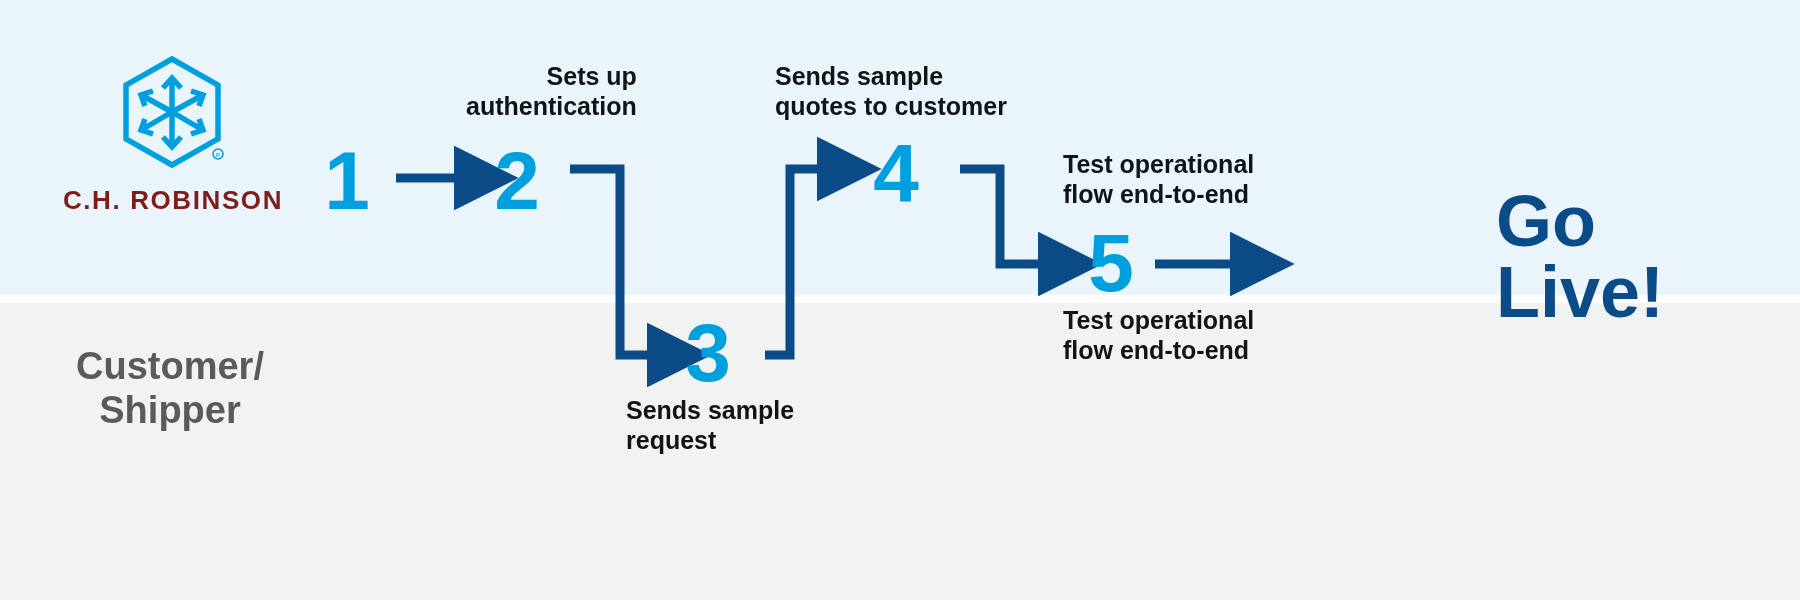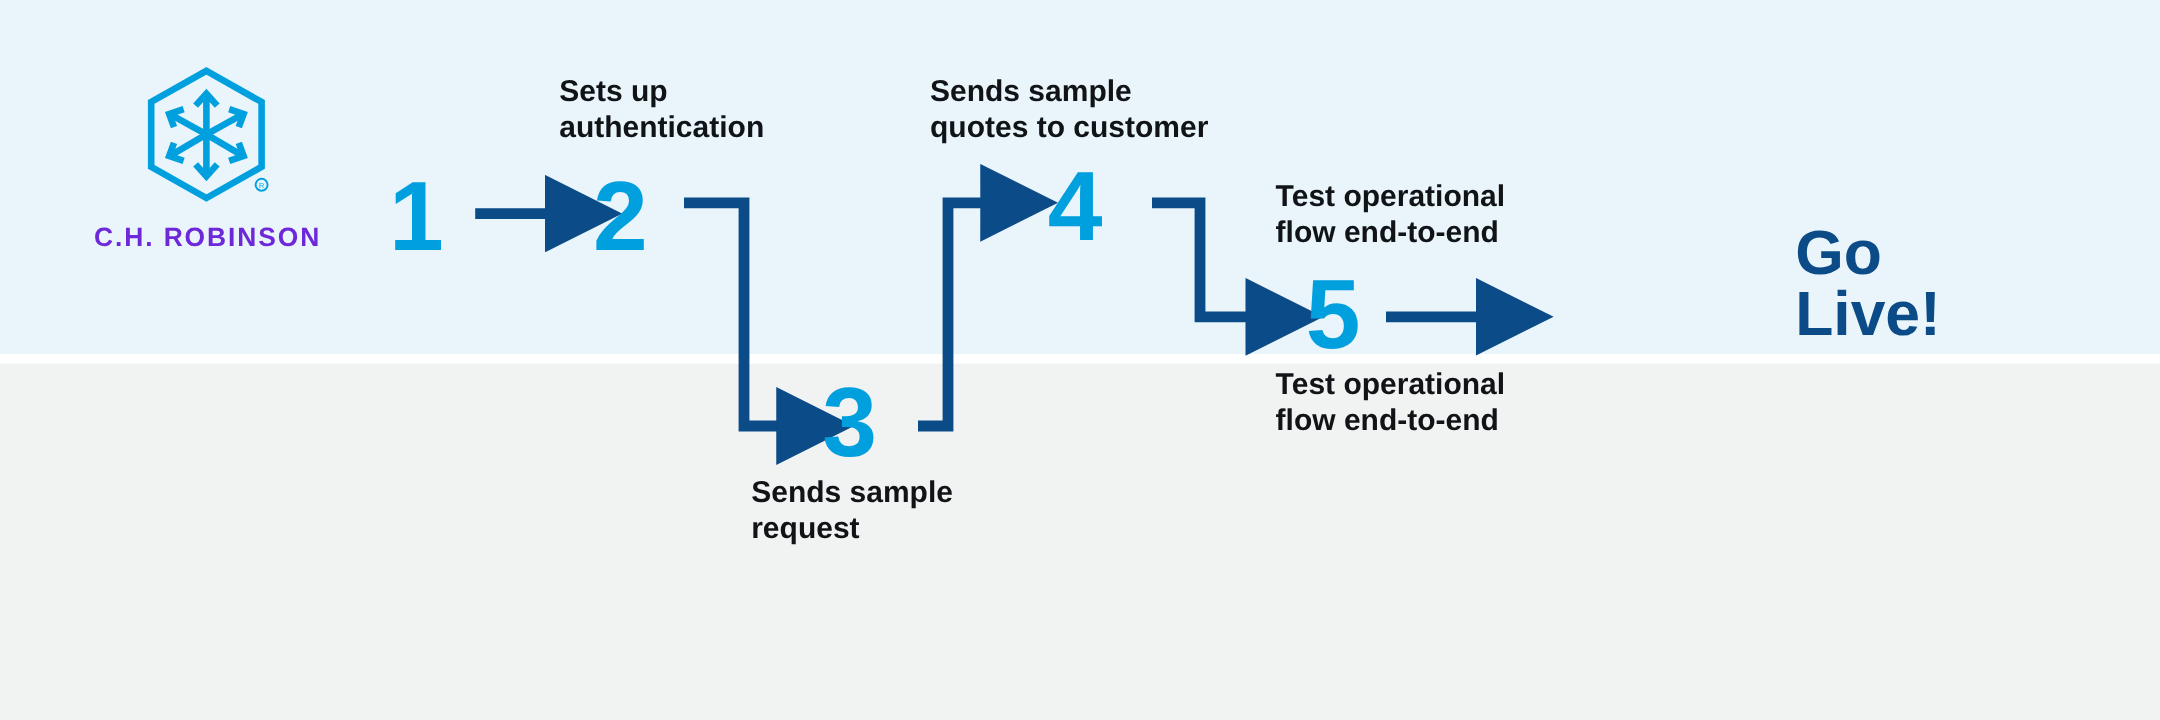--- a/index.html
+++ b/index.html
@@ -14,22 +14,22 @@
   
   .band{position:absolute;left:0;width:1800px;}
   .band-top{top:0;height:295px;background:#e9f4fb;}
   .band-bottom{top:303px;height:297px;background:#f1f2f2;}
 
   
   .brand{position:absolute;left:48px;top:55px;width:250px;text-align:center;}
   .brand-logo{width:108px;height:116px;display:block;margin:0 auto;}
   .brand-word{
     margin-top:14px;
-    font-size:22px;font-weight:bold;letter-spacing:1.6px;
-    color:#6d28d9;white-space:nowrap;
+    font-size:26px;font-weight:bold;letter-spacing:1.6px;
+    color:#7f1d1d;white-space:nowrap;
   }
 
   .lane-label{
     position:absolute;left:30px;top:345px;width:280px;
     font-size:38px;line-height:1.15;font-weight:bold;
     color:#5a5a5a;text-align:center;
   }
 
   
   .step-num{
@@ -44,30 +44,30 @@
   .n4{left:861px;top:132px;}
   .n5{left:1076px;top:222px;}
 
   
   .cap{
     position:absolute;
     font-size:25px;line-height:1.18;font-weight:bold;
     color:#101417;white-space:pre-line;
   }
   .cap1{left:295px;top:62px;}
-  .cap2{left:466px;top:62px;}
+  .cap2{left:466px;top:62px;text-align:right;}
   .cap3{left:626px;top:396px;}
   .cap4{left:775px;top:62px;}
   .cap5a{left:1063px;top:150px;}
   .cap5b{left:1063px;top:306px;}
 
   
   .golive{
     position:absolute;left:1496px;top:186px;width:290px;
-    font-size:52px;line-height:0.98;font-weight:bold;
+    font-size:72px;line-height:0.98;font-weight:bold;
     color:#0b4b87;white-space:pre-line;
   }
 
   
   .conn{position:absolute;left:0;top:0;width:1800px;height:600px;pointer-events:none;}
 </style>
 </head>
 <body>
 
 <div id="stage">
@@ -101,20 +101,22 @@
         <polyline points="80,64 84,75 72,79" fill="none"></polyline>
       </g>
       <g>
         <circle cx="99" cy="99" r="5" fill="none" stroke="#00a0df" stroke-width="1.6"></circle>
         <text x="99" y="102" font-size="6" fill="#00a0df" text-anchor="middle" font-family="'Liberation Sans',sans-serif">R</text>
       </g>
     </svg>
     <div class="brand-word">C.H. ROBINSON</div>
   </div>
 
+  <div class="lane-label">Customer/
+Shipper</div>
 
   <svg class="conn" viewBox="0 0 1800 600">
     <defs>
       <marker id="ah" viewBox="0 0 12 12" refX="1.5" refY="6" markerWidth="7.2" markerHeight="7.2" orient="auto">
         <path d="M0,0 L12,6 L0,12 z" fill="#0b4b87"></path>
       </marker>
     </defs>
     <g stroke="#0b4b87" stroke-width="9" fill="none">
 
       <line x1="396" y1="178" x2="462" y2="178" marker-end="url(#ah)"></line>

